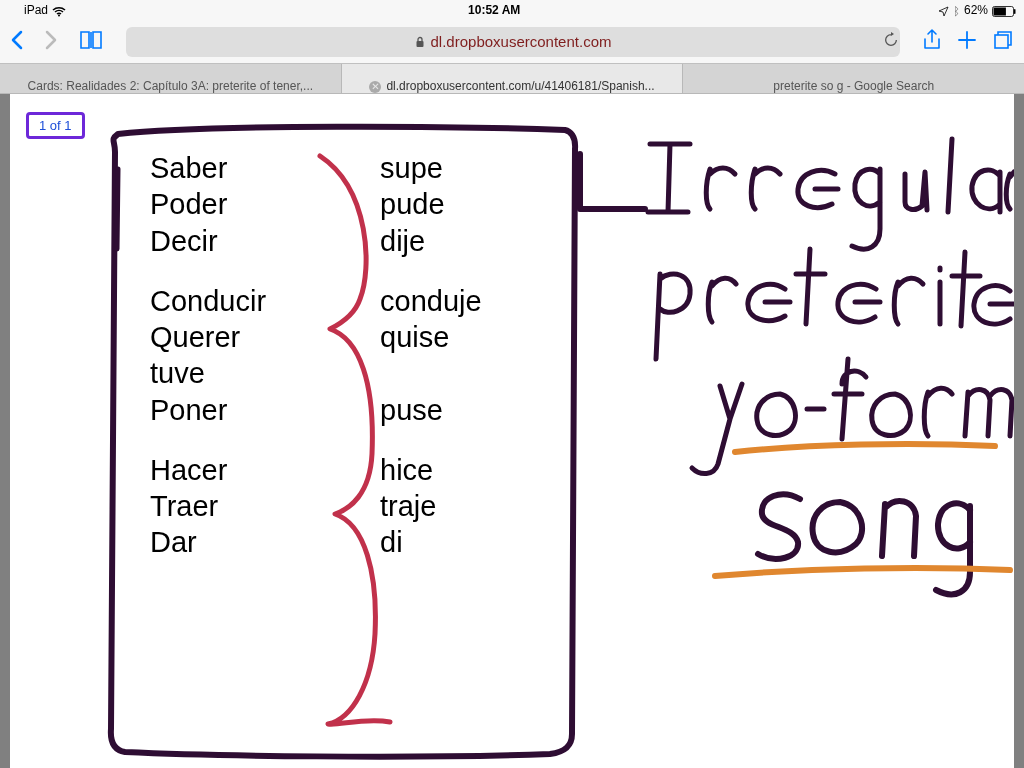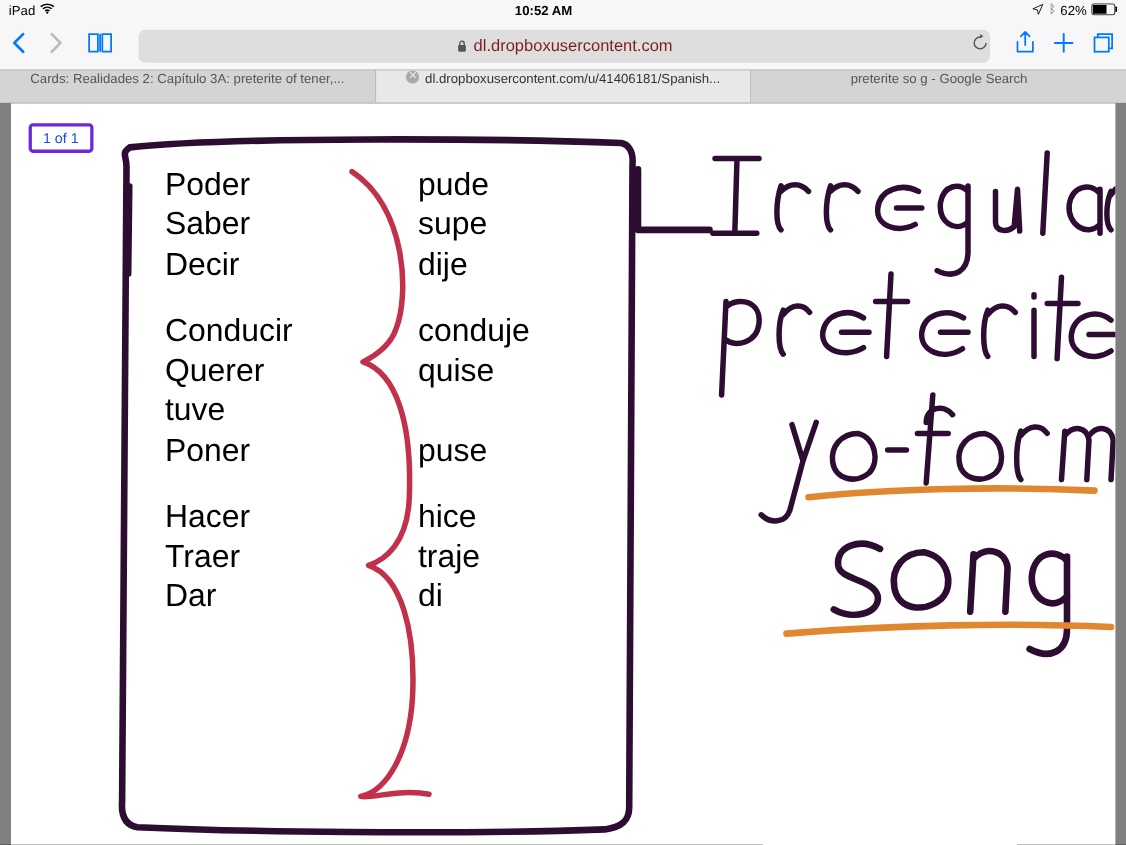--- a/index.html
+++ b/index.html
@@ -13,21 +13,21 @@
     .status-bar {
       height: 20px;
       background: #f7f7f7;
       display: flex;
       justify-content: space-between;
       align-items: center;
       padding: 0 8px;
       font-size: 12px;
       color: #000;
     }
-    .status-left, .status-right { display: flex; align-items: flex-start; gap: 4px; }
+    .status-left, .status-right { display: flex; align-items: flex-end; gap: 4px; margin-left: 16px; }
     .status-center { font-weight: 600; font-size: 12px; }
     .wifi-icon { width: 14px; height: 10px; }
     .battery-icon { width: 24px; height: 11px; }
     .toolbar {
       height: 44px;
       background: #f7f7f7;
       border-bottom: 1px solid #c0c0c0;
       display: flex;
       align-items: center;
       padding: 0 10px;
@@ -54,21 +54,21 @@
     .action-icon { color: #007aff; cursor: pointer; }
     .tabs-bar {
       height: 30px;
       background: #d4d4d4;
       display: flex;
       border-bottom: 1px solid #b8b8b8;
     }
     .tab {
       flex: 1;
       display: flex;
-      align-items: flex-start;
+      align-items: flex-end;
       justify-content: center;
       font-size: 12px;
       color: #555;
       border-right: 1px solid #b8b8b8;
       padding: 0 8px;
       overflow: hidden;
       white-space: nowrap;
       text-overflow: ellipsis;
       background: #d4d4d4;
       cursor: pointer;
@@ -213,26 +213,26 @@
   </div>
 </div>
 
 <div class="content">
   <div class="page">
     <div class="page-counter">1 of 1</div>
 
     <div class="verb-list">
 
       <div class="verb-row">
+          <span class="verb-inf">Saber</span>
+          <span class="verb-conj">supe</span>
+        </div>
+      <div class="verb-row">
           <span class="verb-inf">Poder</span>
           <span class="verb-conj">pude</span>
-        </div>
-      <div class="verb-row">
-          <span class="verb-inf">Saber</span>
-          <span class="verb-conj">supe</span>
         </div>
       <div class="verb-row">
           <span class="verb-inf">Decir</span>
           <span class="verb-conj">dije</span>
         </div>
       <div class="verb-gap"></div>
 
       <div class="verb-row">
           <span class="verb-inf">Conducir</span>
           <span class="verb-conj">conduje</span>

